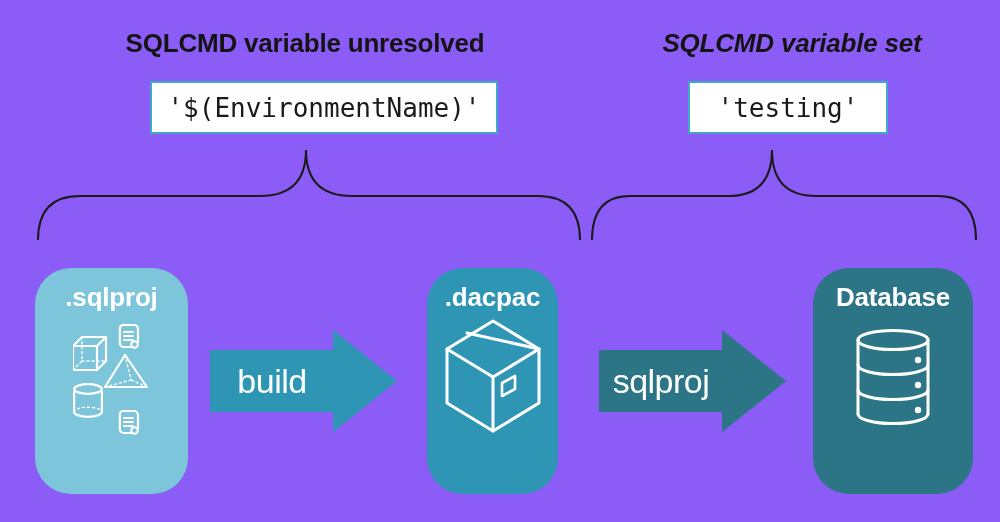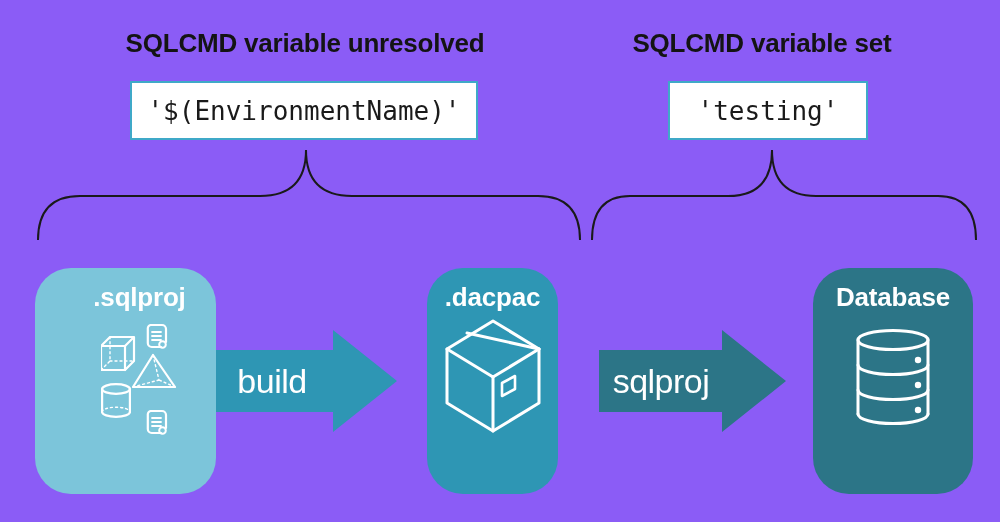--- a/index.html
+++ b/index.html
@@ -6,36 +6,36 @@
   #canvas{
     position:relative;width:1000px;height:522px;background:#8b5cf6;
     font-family:"Liberation Sans",sans-serif;overflow:hidden;
   }
   .heading{
     position:absolute;top:27px;height:32px;line-height:32px;
     font-size:26px;font-weight:700;color:var(--heading-text,#141414);
     text-align:center;letter-spacing:-0.2px;
   }
   #heading-left{left:60px;width:490px;}
-  #heading-right{left:612px;width:300px;}
+  #heading-right{left:642px;width:300px;font-style:italic;}
   .code-box{
-    position:absolute;top:81px;height:59px;box-sizing:border-box;
+    position:absolute;top:81px;height:53px;box-sizing:border-box;
     border:2px solid var(--code-border,#3fa9c8);background:#fff;
     display:flex;align-items:center;justify-content:center;
     font-family:"DejaVu Sans Mono","Liberation Mono",monospace;
-    font-size:26px;color:#1a1a1a;white-space:pre;
+    font-size:26px;color:#1a1a1a;white-space:pre;margin-left:20px;
   }
   #code-left{left:130px;width:348px;}
   #code-right{left:668px;width:200px;}
   #wires{position:absolute;left:0;top:0;width:1000px;height:522px;}
   .node{
     position:absolute;top:268px;height:226px;border-radius:36px;
     display:flex;flex-direction:column;align-items:center;
   }
-  #node-sqlproj{left:35px;width:153px;background:var(--node-light,#7cc5da);padding-left:28px;}
+  #node-sqlproj{left:35px;width:153px;background:var(--node-light,#7cc5da);}
   #node-dacpac{left:427px;width:131px;background:var(--node-medium,#2e96b4);}
   #node-database{left:813px;width:160px;background:var(--node-dark,#2c7587);}
   .node-label{
     margin-top:14px;font-size:26px;font-weight:700;color:#ffffff;
     text-align:center;letter-spacing:-0.2px;
   }
   .node-icon{display:block;}
   #sqlproj-cluster{margin-top:10px;}
   .arrow-label{
     position:absolute;top:350px;height:62px;width:124px;

